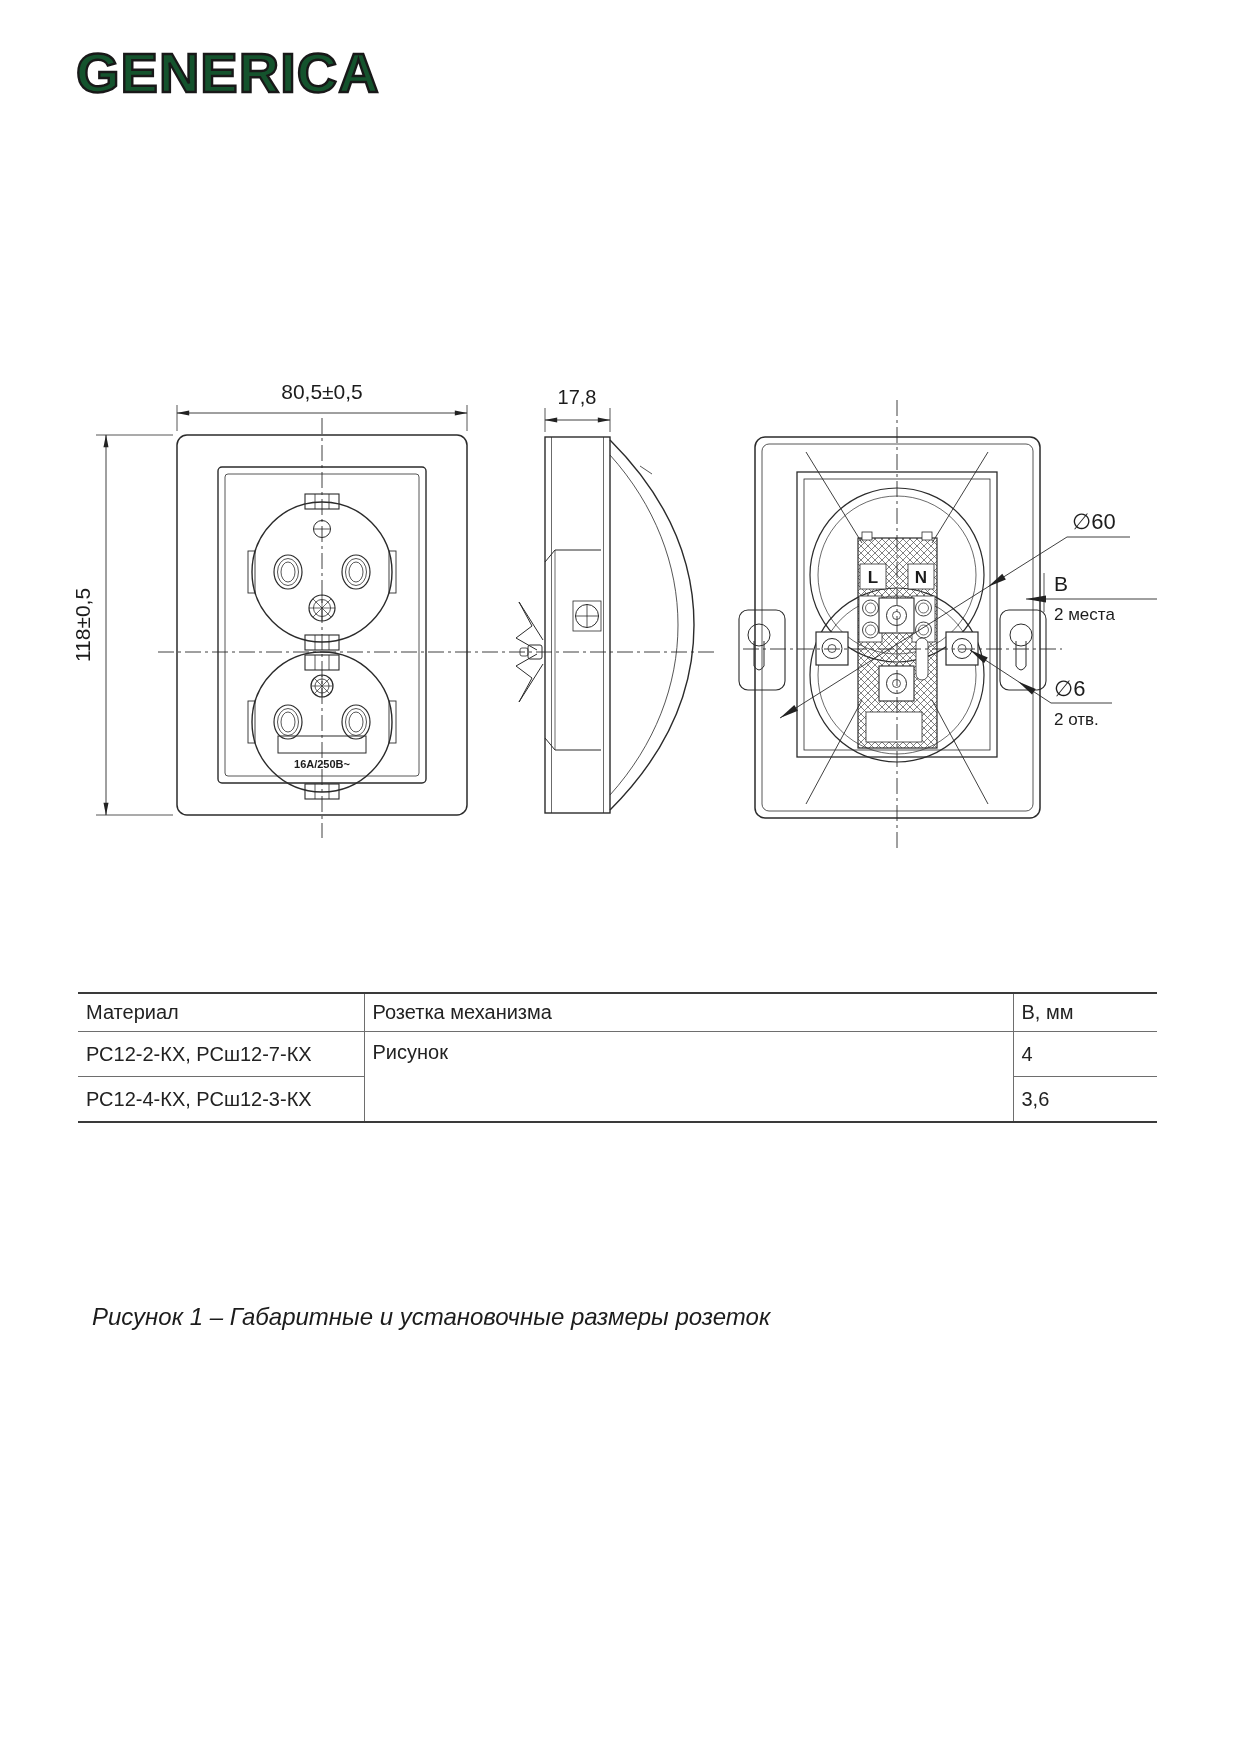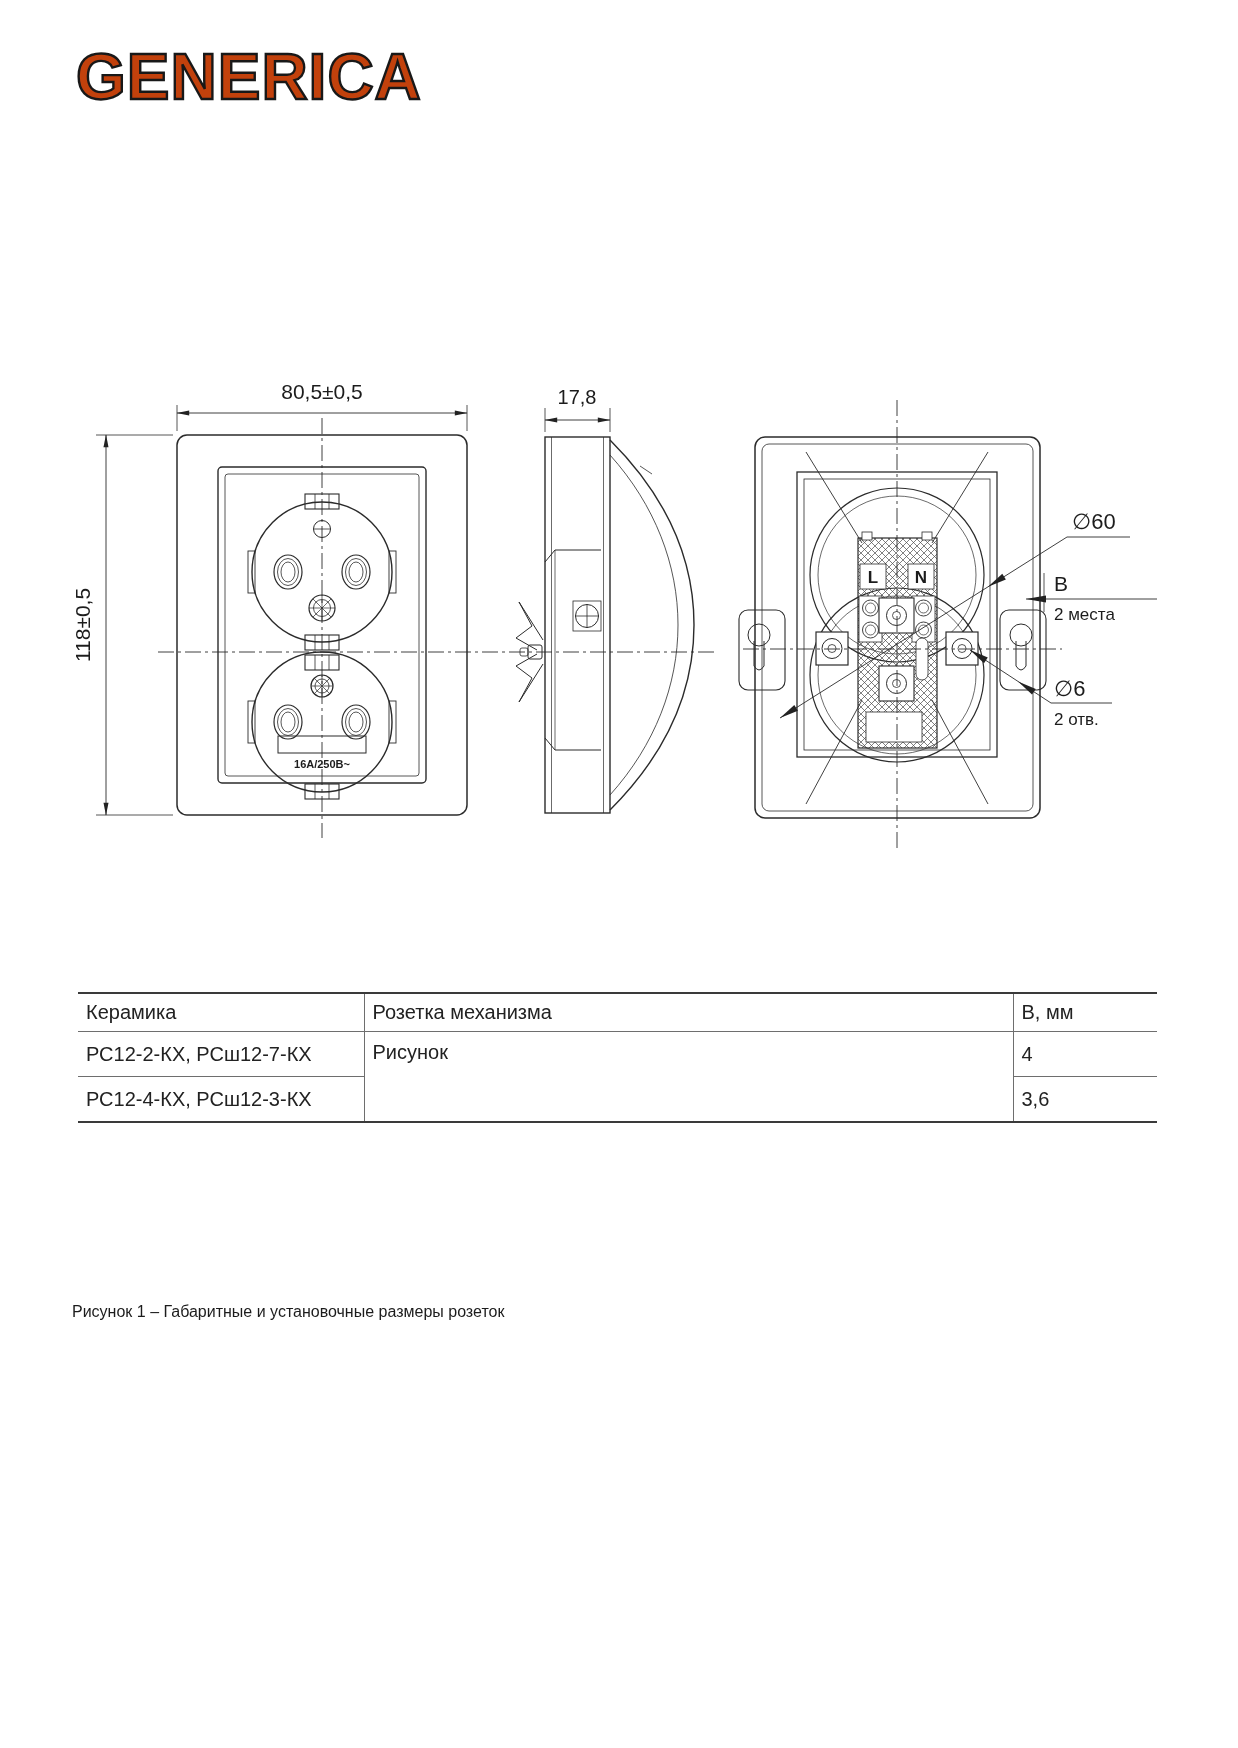--- a/index.html
+++ b/index.html
@@ -3,21 +3,21 @@
 <meta charset="utf-8">
 <style>
   html,body{margin:0;padding:0;background:#888;}
   .page{
     position:relative;width:1238px;height:1748px;background:#ffffff;
     font-family:"Liberation Sans","DejaVu Sans",sans-serif;color:#1c1c1c;
     overflow:hidden;margin:0 auto;
   }
   .logo{
     position:absolute;left:76px;top:40px;
-    font-size:64px;font-weight:bold;letter-spacing:1px;color:#c2410c;
+    font-size:56px;font-weight:bold;letter-spacing:1px;color:#14532d;
     -webkit-text-stroke:2.4px #181818;
   }
   svg.drawing{position:absolute;left:0;top:0;}
   svg text{font-family:"Liberation Sans","DejaVu Sans",sans-serif;fill:#1c1c1c;}
   .dim-txt{font-size:21px;}
   .dim-txt-s{font-size:20px;}
   .note-txt{font-size:22px;}
   .note-sub{font-size:17px;}
   .ln-txt{font-size:17px;font-weight:bold;}
   .rating-txt{font-size:11px;font-weight:bold;}
@@ -30,21 +30,21 @@
   table.spec td{
     border:1px solid #6e6e6e;padding:2px 8px;vertical-align:middle;
     overflow:hidden;white-space:nowrap;
   }
   table.spec td:first-child{border-left:0;}
   table.spec td:last-child{border-right:0;}
   table.spec tr.hdr td{height:33px;}
   table.spec tr.row td{height:40px;}
   table.spec td.mat{vertical-align:top;padding-top:9px;}
   .caption{
-    position:absolute;left:72px;top:1303px;font-size:16px;color:#1c1c1c;
+    position:absolute;left:92px;top:1303px;font-size:24px;color:#1c1c1c;font-style:italic;
   }
 </style>
 </head>
 <body>
 
 <div class="page">
 
   <div class="logo">GENERICA</div>
 
   <svg class="drawing" width="1238" height="880" viewBox="0 0 1238 880" fill="none" stroke="#2b2b2b" stroke-width="1">
@@ -246,21 +246,21 @@
   </svg>
 
   <table class="spec">
     <colgroup>
       <col style="width:286px">
         <col style="width:649px">
         <col style="width:144px">
     </colgroup>
     <tbody>
         <tr class="hdr">
-      <td>Керамика</td>
+      <td>Материал</td>
       <td>Розетка механизма</td>
       <td>В, мм</td>
     </tr>
     <tr class="row">
       <td>РС12-2-КХ, РСш12-7-КХ</td>
       <td class="mat" rowspan="2">Рисунок</td>
       <td>4</td>
     </tr>
     <tr class="row">
       <td>РС12-4-КХ, РСш12-3-КХ</td>

